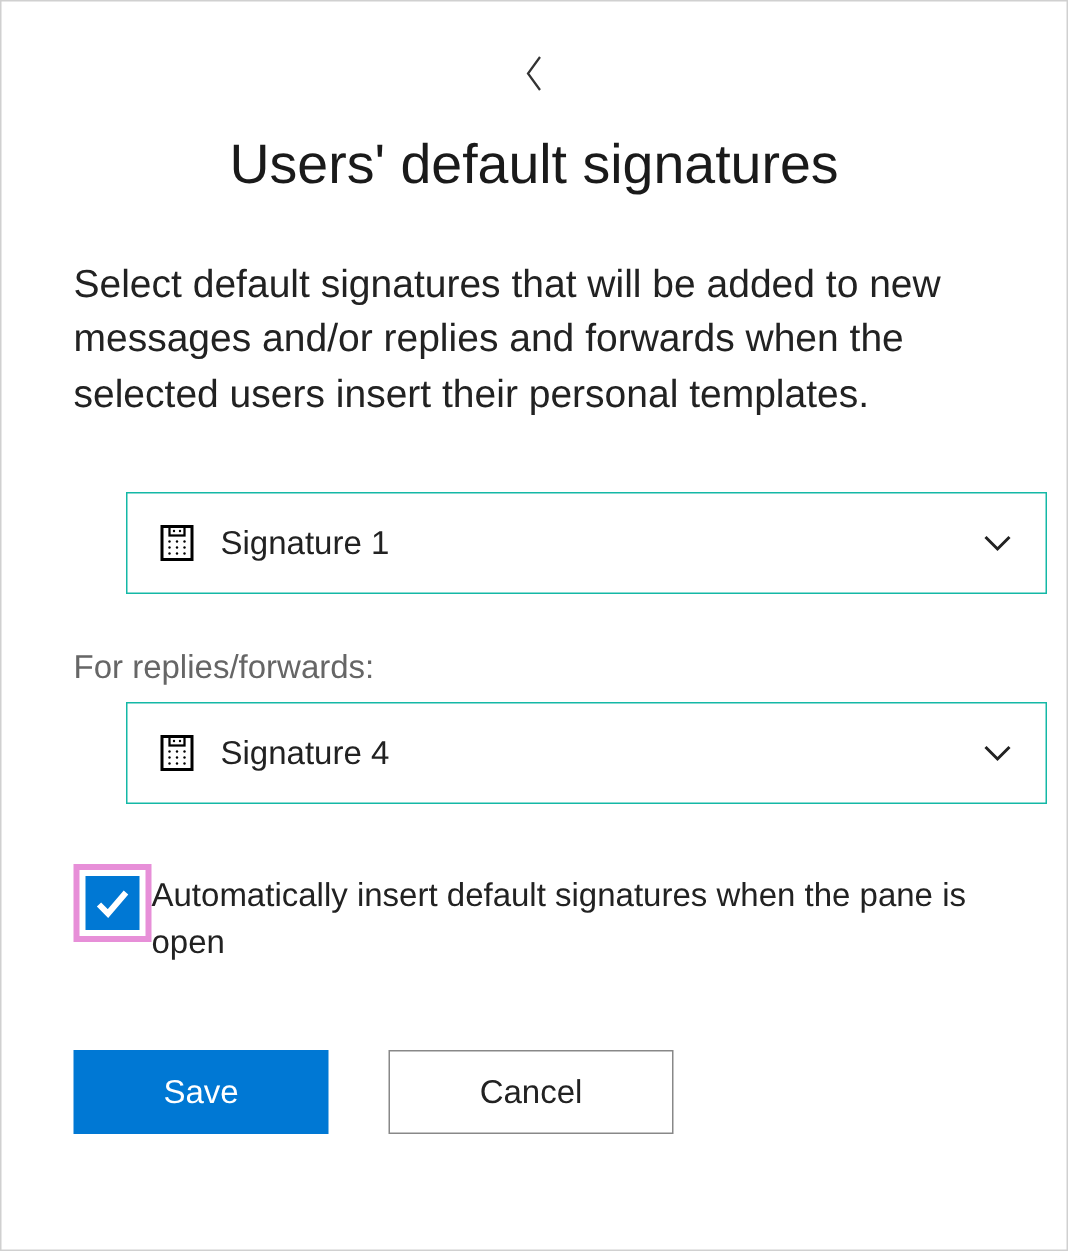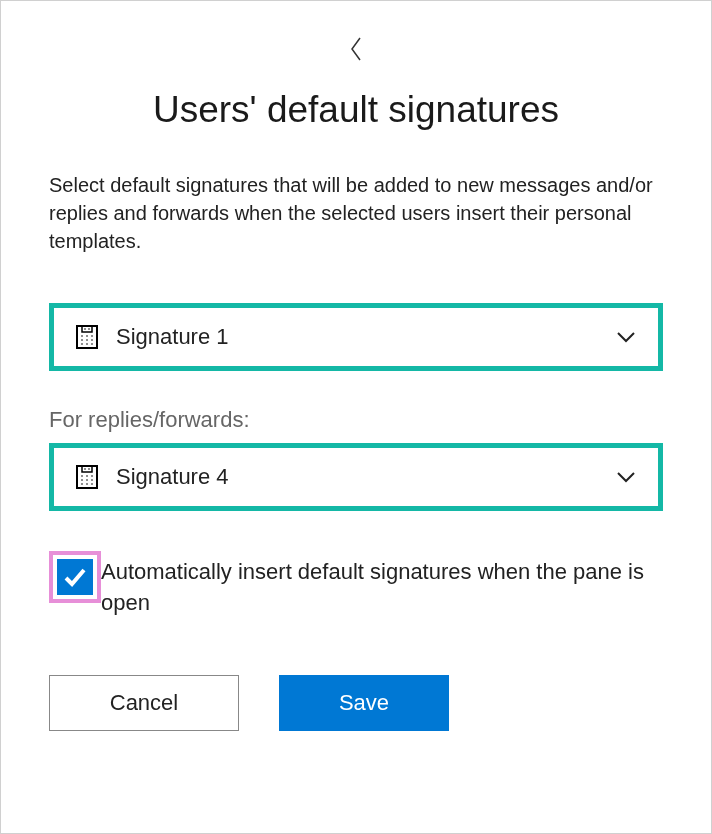--- a/index.html
+++ b/index.html
@@ -39,44 +39,45 @@
       stroke: #333;
       stroke-width: 1.5;
       fill: none;
     }
     .title {
       font-size: 37px;
       font-weight: 400;
       color: #1a1a1a;
     }
     .description {
-      font-size: 20px;
+      font-size: 26px;
       line-height: 1.4;
       color: #222;
       margin-bottom: 48px;
     }
     .field-group {
       margin-bottom: 36px;
     }
     .field-label {
       font-size: 22px;
       color: #666;
       margin-bottom: 10px;
       display: block;
     }
     .dropdown {
       width: 100%;
-      border: 5px solid #14b8a6;
+      border: 1px solid #14b8a6;
       height: 68px;
       display: flex;
       align-items: center;
       padding: 0 20px;
       cursor: pointer;
       position: relative;
       background: #fff;
+      margin-left: 35px;
     }
     .dropdown-icon {
       width: 26px;
       height: 26px;
       margin-right: 16px;
       display: flex;
       align-items: center;
       justify-content: center;
     }
     .dropdown-text {
@@ -228,17 +229,17 @@
       <span class="checkbox">
         <svg width="26" height="26" viewBox="0 0 26 26">
           <polyline points="4,14 10,20 22,6"></polyline>
         </svg>
       </span>
     </span>
     <span class="checkbox-label">Automatically insert default signatures when the pane is open</span>
   </div>
 
   <div class="button-row">
+    <button class="btn btn-primary">Save</button>
     <button class="btn btn-secondary">Cancel</button>
-    <button class="btn btn-primary">Save</button>
   </div>
 
 </div>
 
 </body></html>

